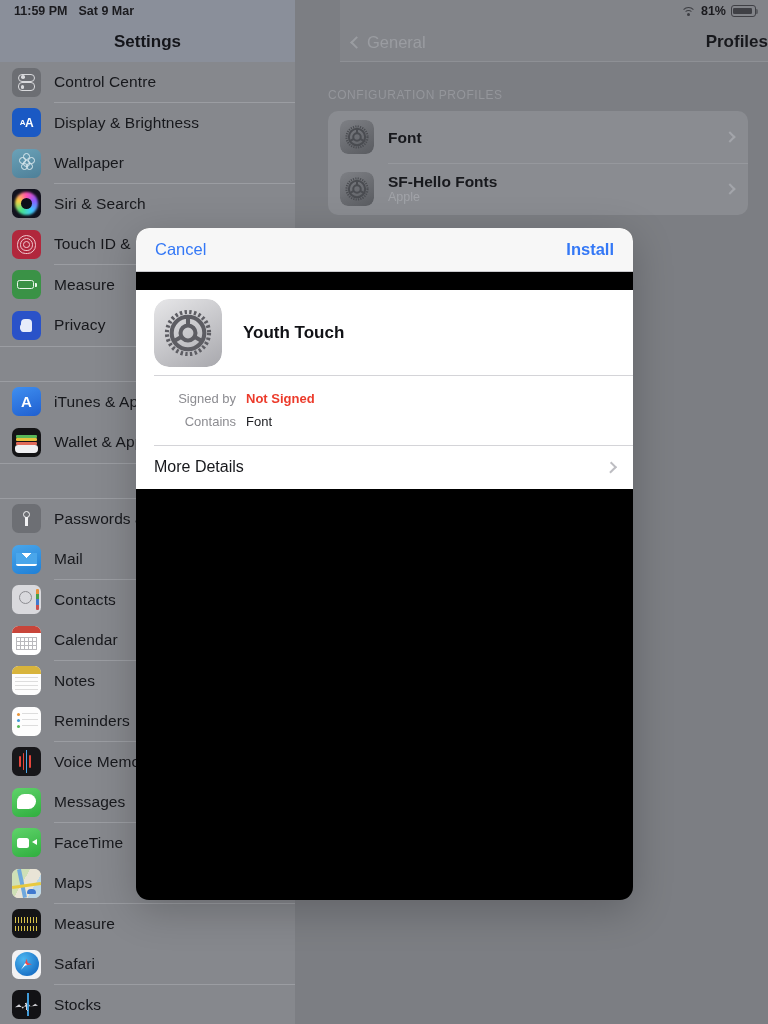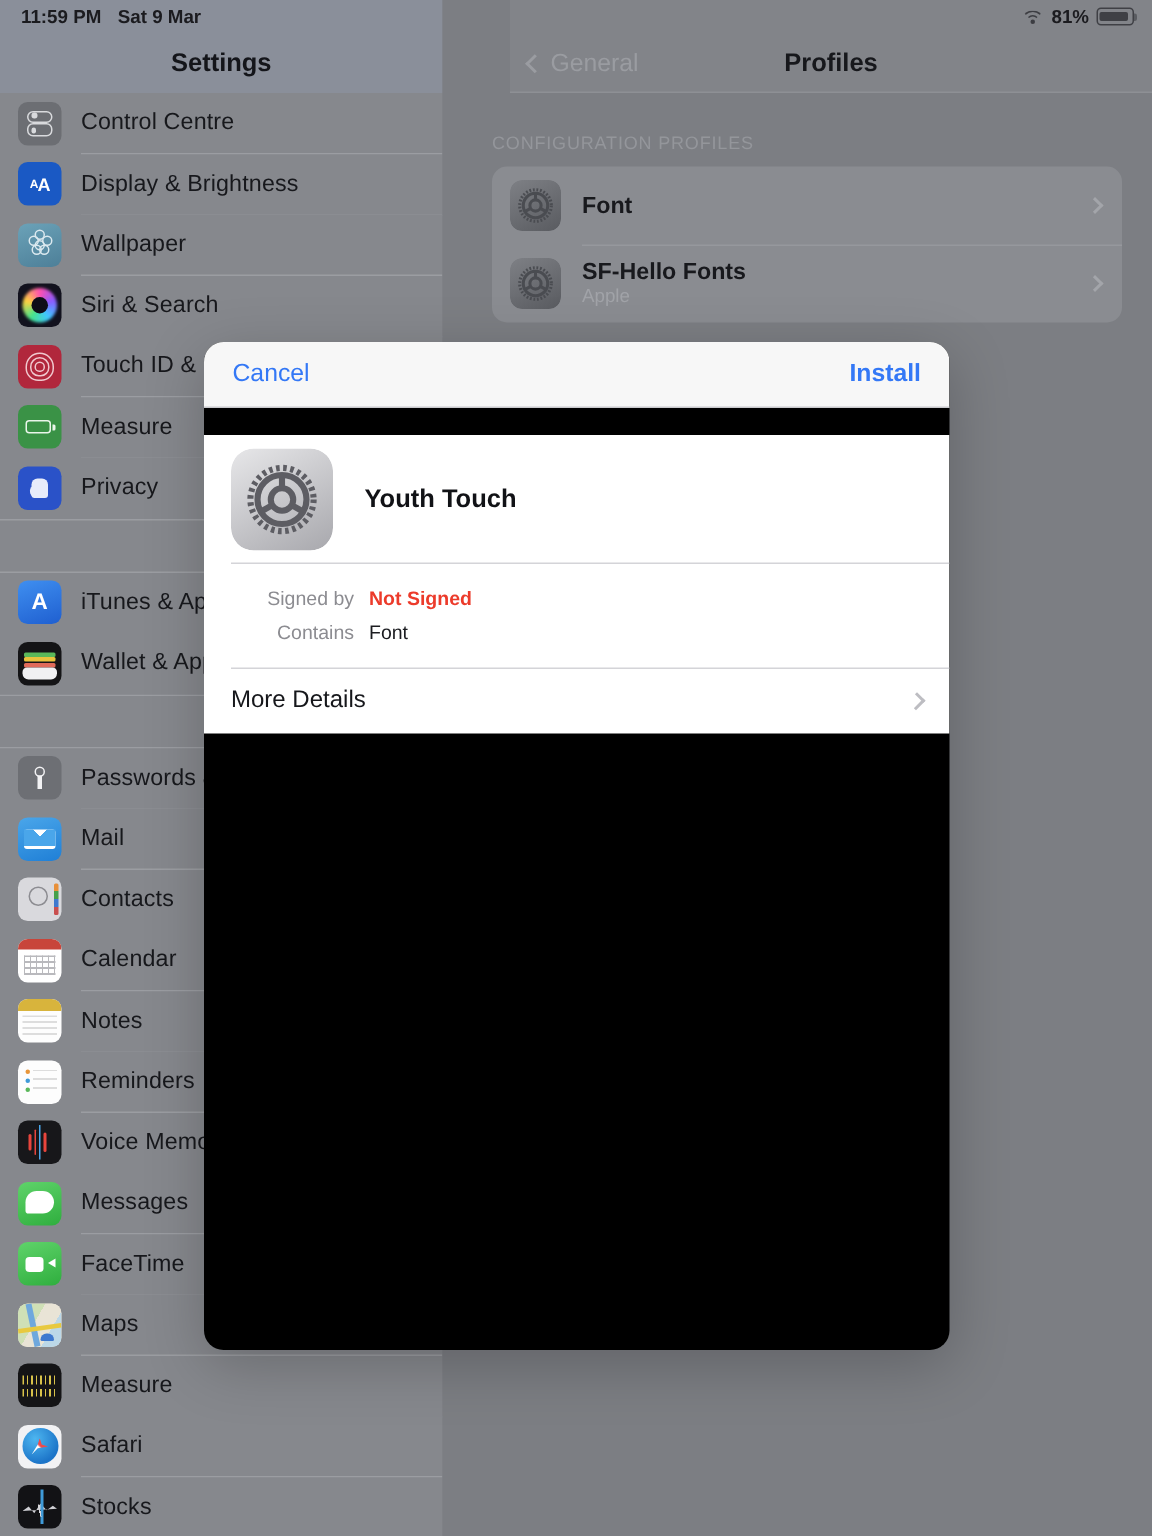--- a/index.html
+++ b/index.html
@@ -71,21 +71,21 @@
   }
   .dt-back {
     display:flex; align-items:center; gap:4px; padding-left:12px;
     font-size:16.5px; color:#9a9ca1;
   }
   .chev-l {
     width:9px; height:9px; border-left:2.2px solid #9a9ca1; border-bottom:2.2px solid #9a9ca1;
     transform:rotate(45deg); display:inline-block; margin-right:2px;
   }
   .dt-title {
-    position:absolute; left:0; right:0; bottom:9px; text-align:center;
+    position:absolute; left:0; right:0; bottom:9px; text-align:right;
     font-size:17px; font-weight:700; color:#17181c; pointer-events:none;
   }
   .dt-body { padding:26px 20px 0 33px; }
   .sec-hdr {
     font-size:12px; color:#94969b; letter-spacing:.55px; text-transform:uppercase;
     margin-bottom:9px; font-weight:400;
   }
   .card {
     background:#8a8c91; border-radius:10px; overflow:hidden;
   }

